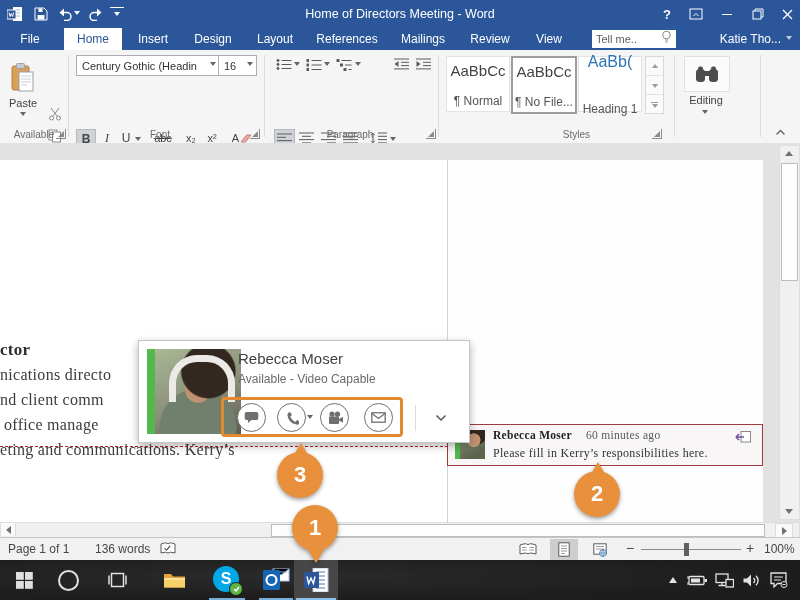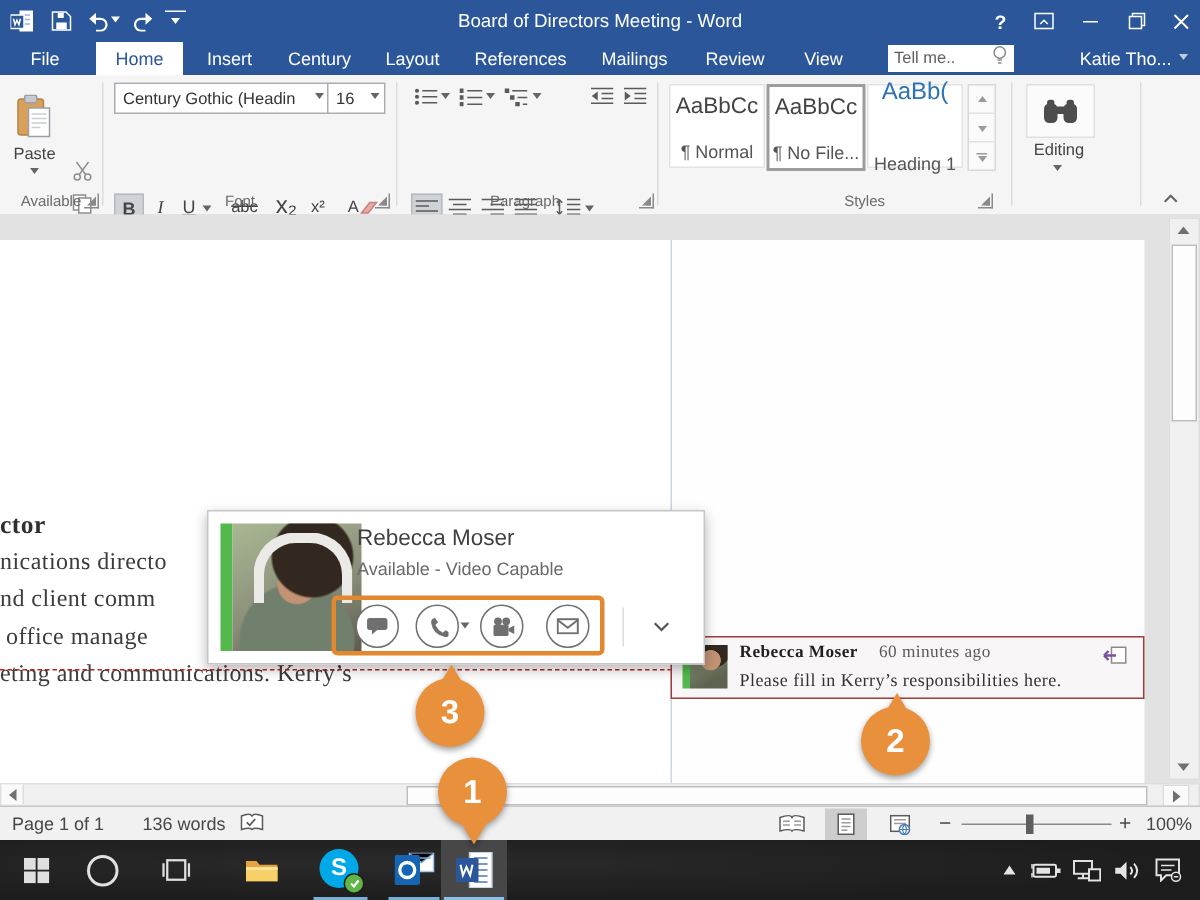--- a/index.html
+++ b/index.html
@@ -94,21 +94,21 @@
     </span>
     <span class="abs flexc" style="left:86px;top:5px;width:20px;height:18px;">
       <svg width="15" height="13">
           <path d="M11 4.5 h-6 a4 4 0 0 0 0 8 h3" fill="none" stroke="#fff" stroke-width="1.5"></path>
           <path d="M8 0.5 L12.5 4.5 L8 8.5 z" fill="#fff"></path>
         </svg>
     </span>
     <span class="abs flexc" style="left:110px;top:7px;width:14px;height:14px;border-top:1px solid #fff;">
       <span class="car w"></span>
     </span>
-    <div class="abs" style="left:0;top:0;width:800px;height:28px;display:flex;align-items:center;justify-content:center;font-size:12.5px;pointer-events:none;">Board of Directors Meeting - Word</div>
+    <div class="abs" style="left:0;top:0;width:800px;height:28px;display:flex;align-items:center;justify-content:center;font-size:12.5px;pointer-events:none;">Home of Directors Meeting - Word</div>
     <span class="abs flexc" style="left:655px;top:0;width:24px;height:28px;font-size:13px;font-weight:bold;">?</span>
     <span class="abs flexc" style="left:683px;top:0;width:26px;height:28px;">
       <svg width="14" height="12">
           <rect x="1" y="1" width="12" height="10" fill="none" stroke="#fff"></rect>
           <path d="M4.5 8 L7 5.5 L9.5 8" fill="none" stroke="#fff"></path>
         </svg>
     </span>
     <span class="abs flexc" style="left:713px;top:0;width:28px;height:28px;">
       <span style="display:inline-block;width:10px;height:1px;background:#fff;"></span>
     </span>
@@ -122,21 +122,21 @@
       <svg width="11" height="11">
           <path d="M1 1 L10 10 M10 1 L1 10" stroke="#fff" stroke-width="1.3"></path>
         </svg>
     </span>
   </div>
 
   <div class="abs" id="tabrow">
     <div class="tab" style="left:8px;width:44px;">File</div>
     <div class="tab active" style="left:64px;width:58px;">Home</div>
     <div class="tab" style="left:128px;width:50px;">Insert</div>
-    <div class="tab" style="left:186px;width:54px;">Century</div>
+    <div class="tab" style="left:186px;width:54px;">Design</div>
     <div class="tab" style="left:248px;width:54px;">Layout</div>
     <div class="tab" style="left:310px;width:74px;">References</div>
     <div class="tab" style="left:392px;width:62px;">Mailings</div>
     <div class="tab" style="left:462px;width:56px;">Review</div>
     <div class="tab" style="left:526px;width:46px;">View</div>
     <div class="abs" style="left:592px;top:2px;width:84px;height:18px;background:#fff;display:flex;align-items:center;padding:0 4px;box-sizing:border-box;">
       <span style="flex:1;font-size:11px;color:#5f5f5f;">Tell me..</span>
       <span><svg width="11" height="14">
             <circle cx="5.5" cy="5" r="3.8" fill="none" stroke="#8a8a8a"></circle>
             <path d="M4 10 h3 M4.3 12 h2.4" stroke="#8a8a8a"></path>
@@ -198,21 +198,21 @@
     </div>
     <div class="combo" style="left:218px;top:5px;width:32px;height:19px;padding-left:5px;">
       <span style="flex:1;">16</span>
         <span class="car" style="margin-right:3px;"></span>
     </div>
     <span class="rbtn on" style="left:76px;top:79px;width:18px;height:18px;font-weight:bold;">B</span>
     <span class="rbtn" style="left:99px;top:79px;width:16px;height:18px;font-style:italic;font-family:'Liberation Serif',serif;">I</span>
     <span class="rbtn" style="left:118px;top:79px;width:16px;height:18px;text-decoration:underline;">U</span>
     <span class="abs car" style="left:135px;top:87px;"></span>
     <span class="rbtn" style="left:150px;top:79px;width:26px;height:18px;text-decoration:line-through;font-size:11px;">abc</span>
-    <span class="rbtn" style="left:182px;top:79px;width:18px;height:18px;font-size:16px;">x₂</span>
+    <span class="rbtn" style="left:182px;top:79px;width:18px;height:18px;font-size:11px;">x₂</span>
     <span class="rbtn" style="left:203px;top:79px;width:18px;height:18px;font-size:11px;">x²</span>
     <span class="rbtn" style="left:230px;top:79px;width:24px;height:18px;">
       <span style="font-size:11px;color:#444;">A</span>
       <svg width="13" height="12">
           <path d="M2 10 L7.5 3 L12 3 L6.5 10 Z" fill="#eaa9a4" stroke="#c4827e"></path>
         </svg>
     </span>
     <span class="rbtn" style="left:78px;top:101px;width:17px;height:18px;font-weight:bold;color:#4472c4;font-size:13px;">A</span>
     <span class="abs car" style="left:96px;top:109px;"></span>
     <span class="rbtn" style="left:108px;top:101px;width:20px;height:18px;flex-direction:column;">

